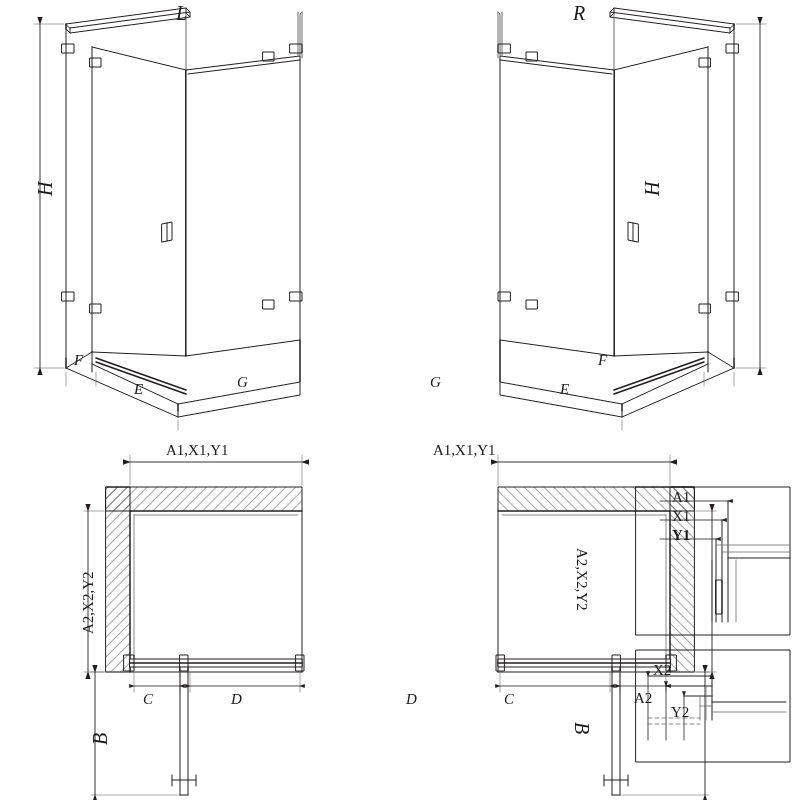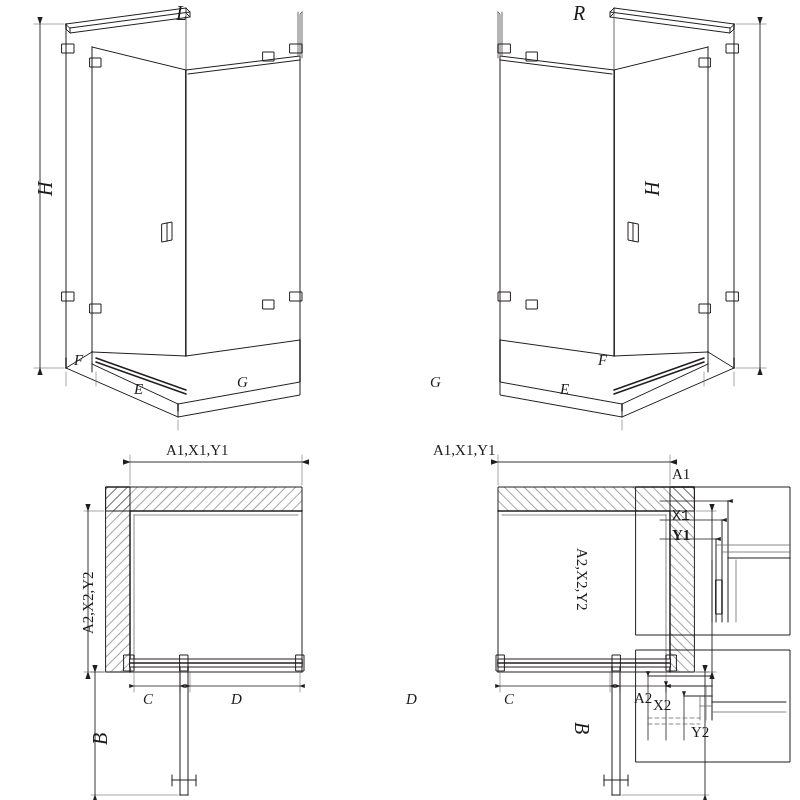--- a/index.html
+++ b/index.html
@@ -322,21 +322,21 @@
   <div class="lbl vert" style="left:590px; top:548px; transform: rotate(90deg);">A2,X2,Y2</div>
 
   <div class="lbl ital" style="left:143px; top:691px;">C</div>
   <div class="lbl ital" style="left:231px; top:691px;">D</div>
   <div class="lbl ital" style="left:406px; top:691px;">D</div>
   <div class="lbl ital" style="left:504px; top:691px;">C</div>
 
   <div class="lbl big vert" style="left:89px; top:745px; transform: rotate(-90deg);">B</div>
   <div class="lbl big vert" style="left:593px; top:722px; transform: rotate(90deg);">B</div>
 
-  <div class="lbl" style="left:672px; top:466px;">A1</div>
-  <div class="lbl" style="left:672px; top:508px;font-family:Liberation Mono, monospace;">X1</div>
+  <div class="lbl" style="left:672px; top:489px;">A1</div>
+  <div class="lbl" style="left:672px; top:508px;">X1</div>
   <div class="lbl" style="left:672px; top:527px;font-weight:bold;">Y1</div>
 
   <div class="lbl" style="left:634px; top:690px;font-family:Liberation Serif, serif;">A2</div>
-  <div class="lbl" style="left:653px; top:697px;">X2</div>
-  <div class="lbl" style="left:671px; top:724px;margin-left:20px;">Y2</div>
+  <div class="lbl" style="left:653px; top:662px;">X2</div>
+  <div class="lbl" style="left:671px; top:704px;">Y2</div>
 
 </div>
 
 </body></html>

